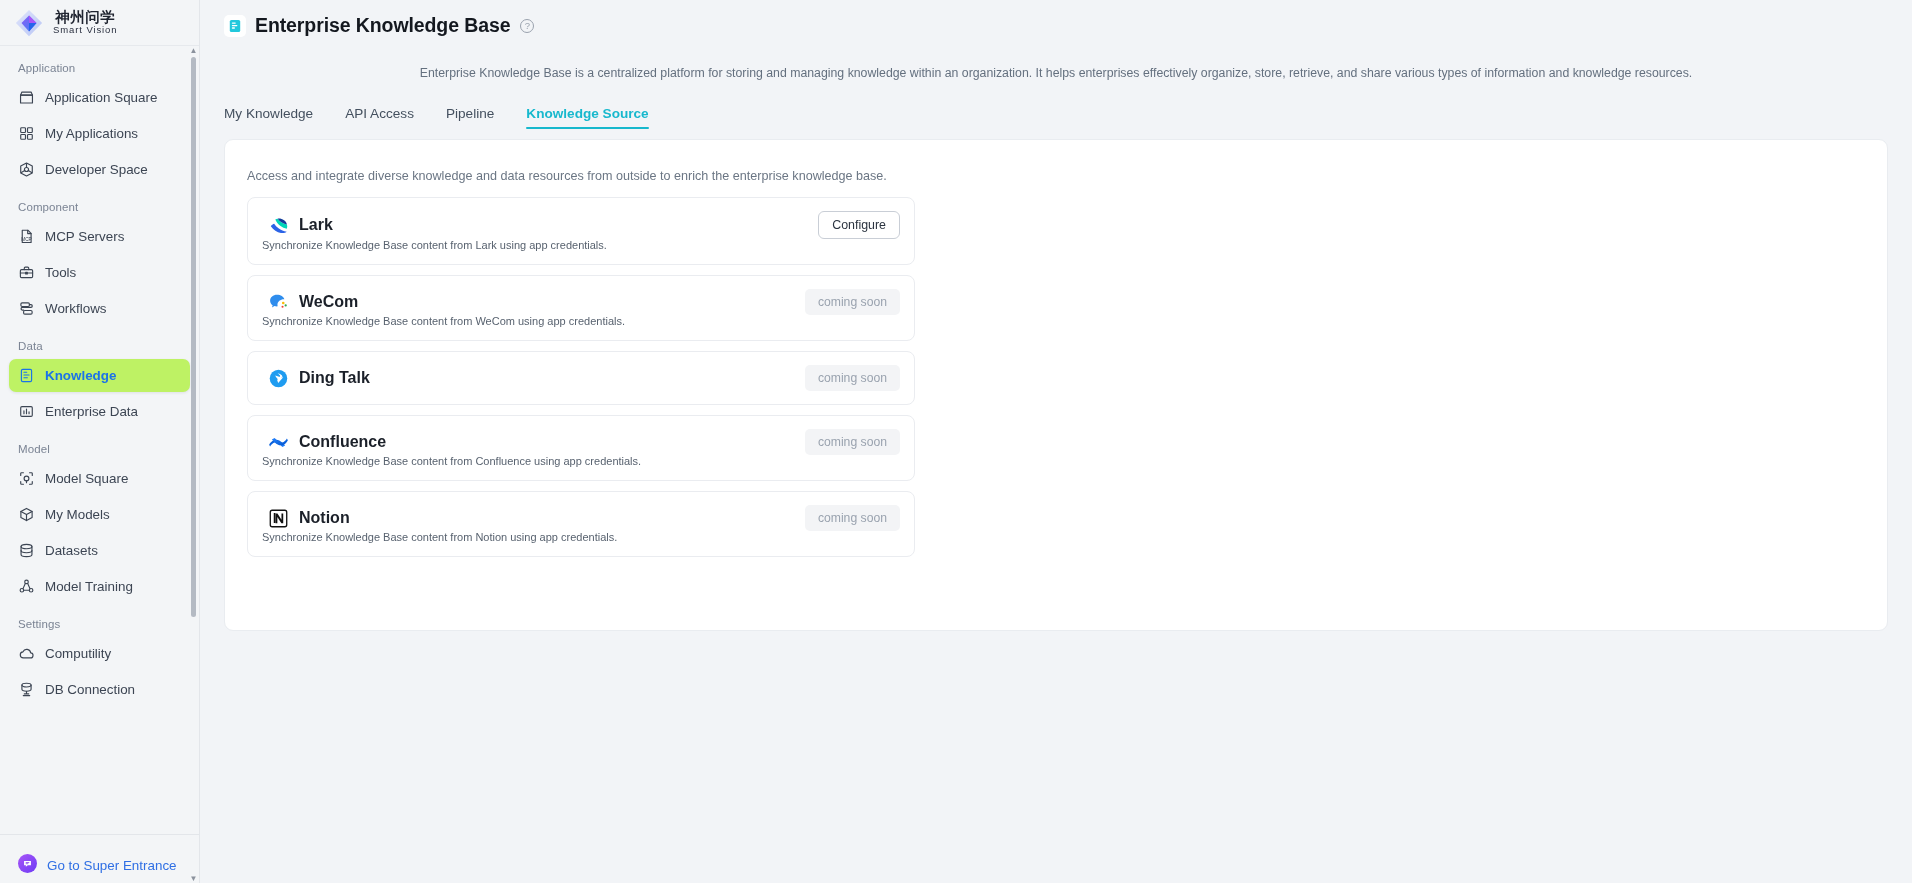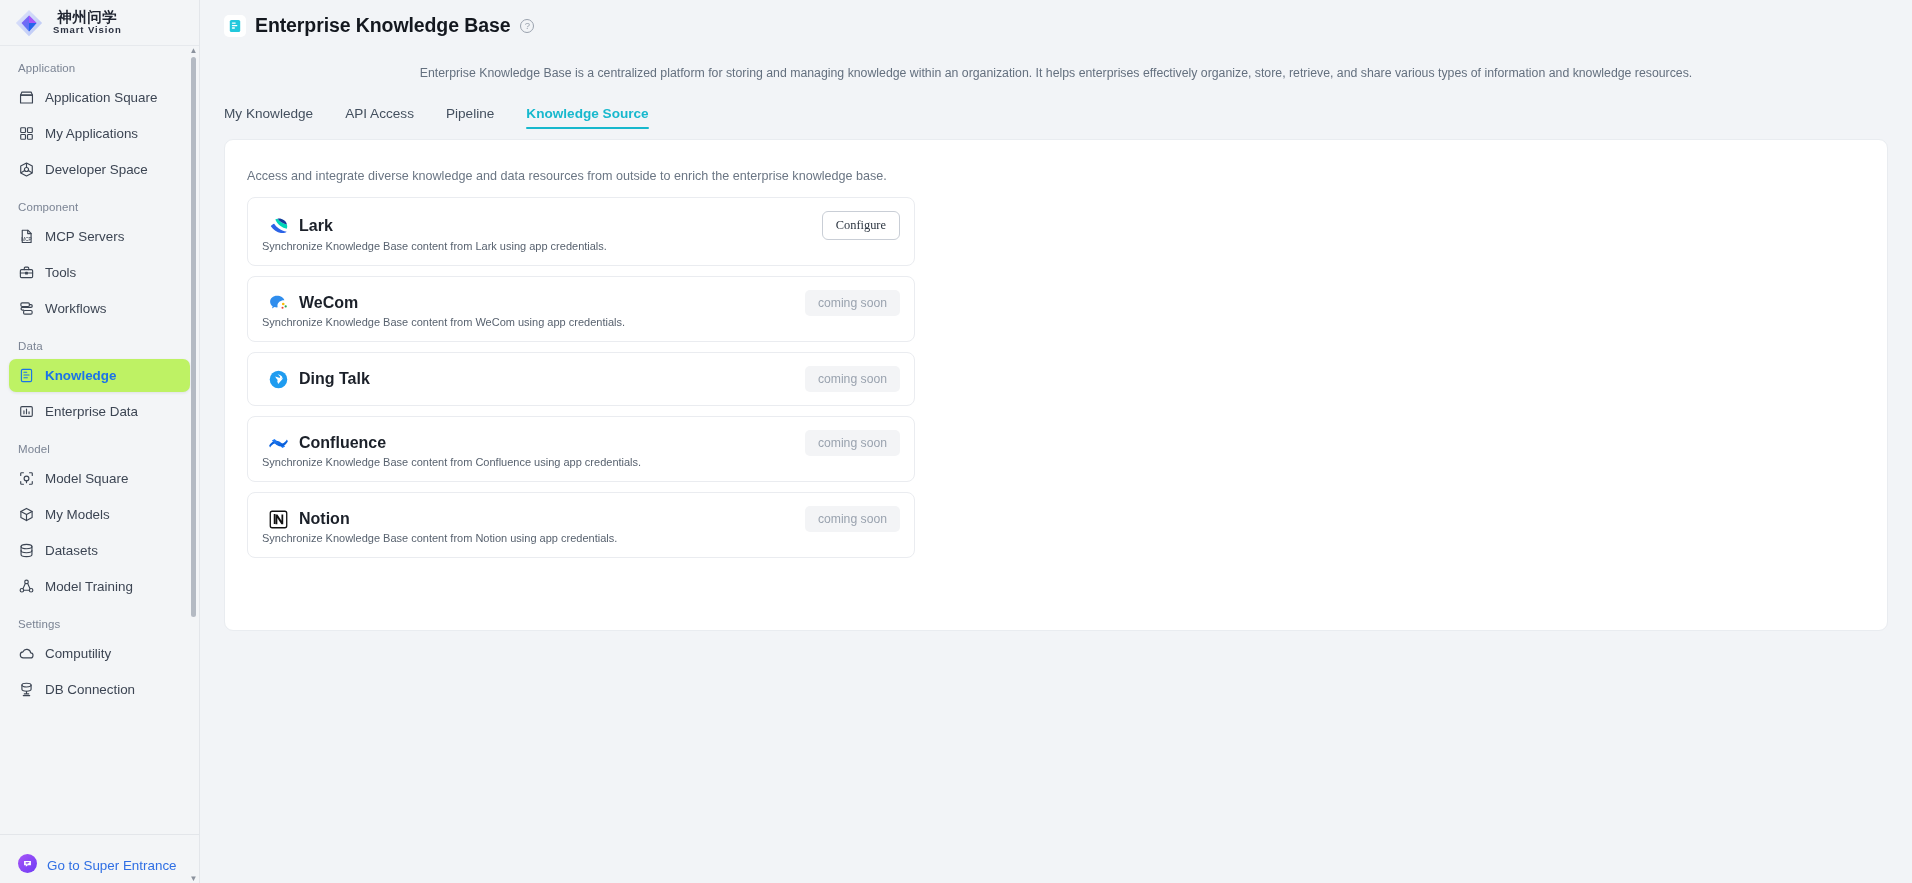--- a/index.html
+++ b/index.html
@@ -21,21 +21,21 @@
   }
   .brand {
     height: 46px; display: flex; align-items: center;
     gap: 9px; padding: 0 14px;
     border-bottom: 1px solid #e6e9ed;
     background: #f3f5f7;
   }
   .brand-logo { width: 30px; height: 30px; flex: 0 0 30px; }
   .brand-text { display: flex; flex-direction: column; line-height: 1.05; }
   .brand-cn { font-size: 14.5px; font-weight: 700; color: #1f2430; letter-spacing: .5px; text-align: center; }
-  .brand-en { font-size: 9.5px; font-weight: 700; color: #2a3040; letter-spacing: .9px; }
+  .brand-en { font-size: 9.5px; font-weight: 400; color: #2a3040; letter-spacing: .9px; }
 
   .nav {
     flex: 1; overflow-y: hidden; padding: 10px 0 0 0;
     position: relative;
   }
   .nav-inner { padding: 0 9px; }
   .nav-group-label {
     font-size: 11.5px; color: #7b8494; padding: 12px 9px 7px 9px;
     letter-spacing: .1px;
   }
@@ -116,21 +116,21 @@
     background: #fff; position: relative;
   }
   .src-top { display: flex; align-items: center; justify-content: space-between; }
   .src-id { display: flex; align-items: center; gap: 10px; padding-left: 6px; }
   .src-logo { width: 21px; height: 21px; flex: 0 0 21px; display:flex; align-items:center; justify-content:center; }
   .src-name { font-size: 16px; font-weight: 700; color: #1b2029; }
   .src-desc { font-size: 11px; color: #58626f; }
   .btn-configure {
     font-size: 12.4px; color: #2b3440; background: #fff;
     border: 1px solid #c9ced6; border-radius: 6px;
-    padding: 6px 13px; cursor: pointer; font-family: Liberation Serif, serif;
+    padding: 6px 13px; cursor: pointer; font-family: Liberation Sans, sans-serif;
   }
   .badge-soon {
     font-size: 12.2px; color: #9aa3af; background: #f3f4f6;
     border-radius: 5px; padding: 6px 13px; white-space: nowrap;
   }
 </style>
 </head>
 <body>
 
 <div class="app">

